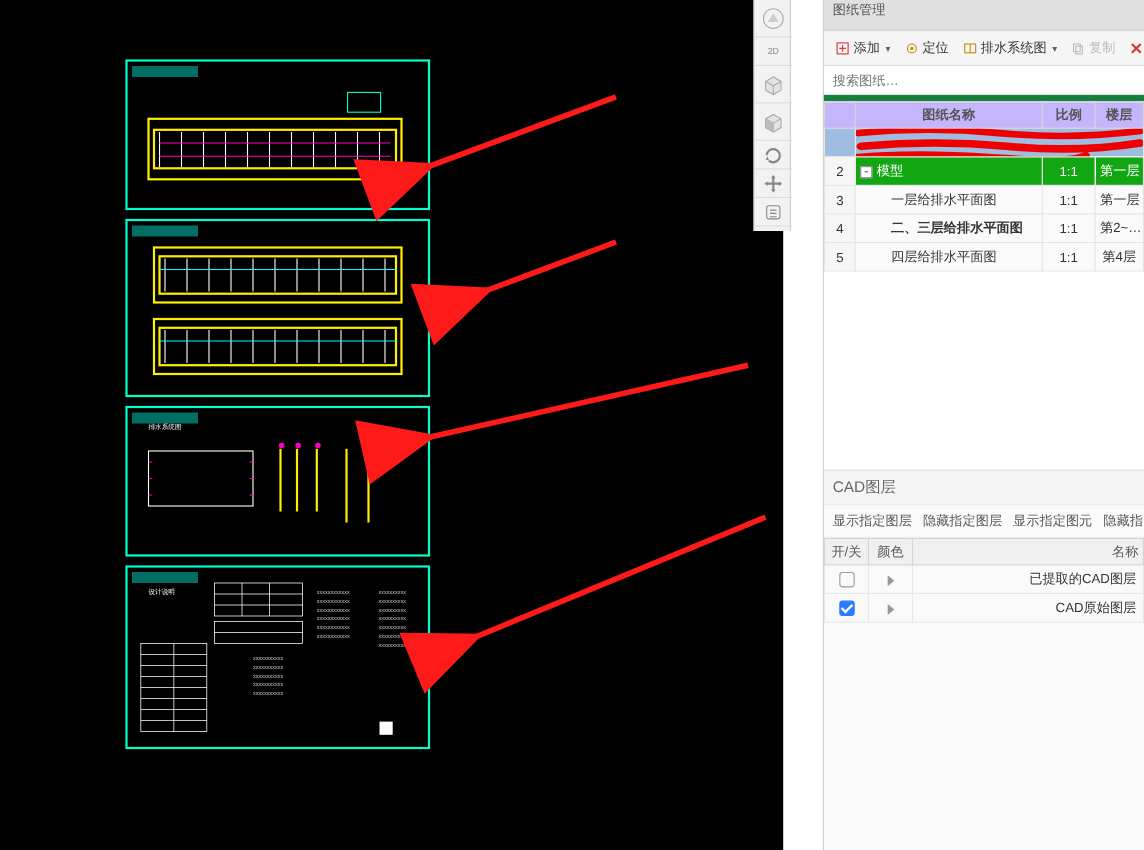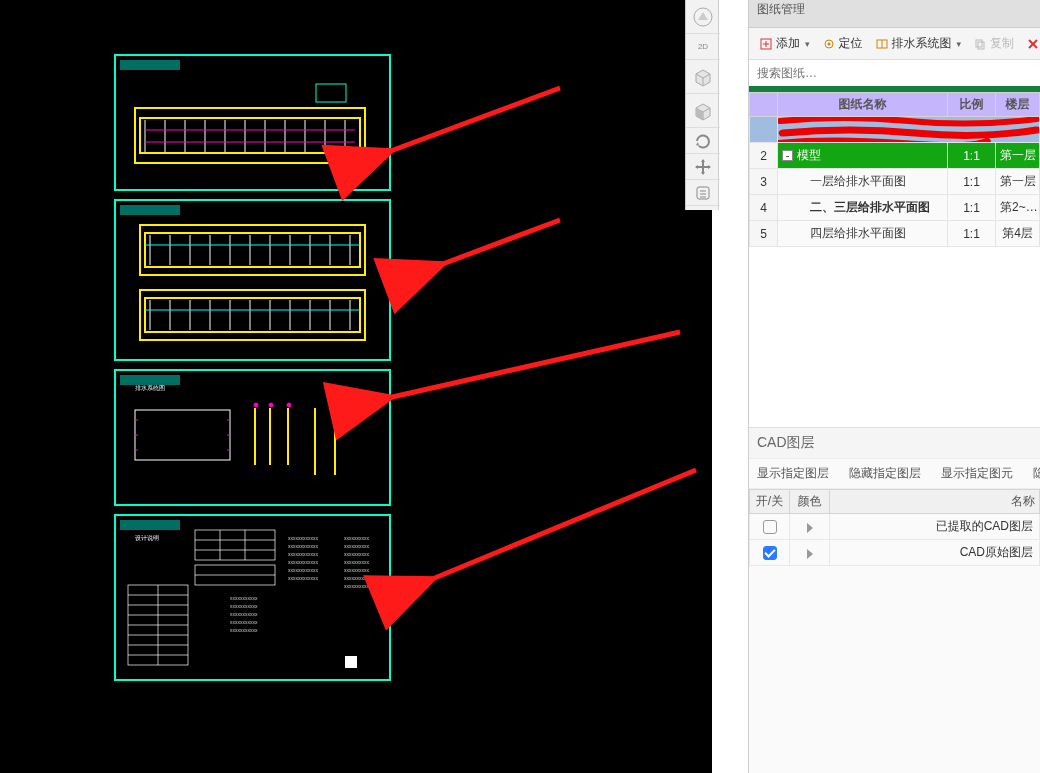--- a/index.html
+++ b/index.html
@@ -35,21 +35,21 @@
   .row-head td{background:#9fbde0;}
   .row-model td{background:#13a613;color:#fff;}
   .redact{position:relative;background:#9fbde0;}
   .redact::after{content:"";position:absolute;left:0;top:0;right:0;bottom:0;}
   .tree-toggle{display:inline-block;width:11px;height:11px;border:1px solid #888;background:#fff;color:#333;line-height:9px;font-size:11px;text-align:center;margin-right:4px;}
   
   .midGap{height:180px;background:#fff;}
   
   .layerPanel{}
   .layTitle{padding:6px 8px;font-size:14px;color:#666;border-top:1px solid #ddd;border-bottom:1px solid #eee;background:#f5f5f5;}
-  .layBtns{display:flex;gap:20px;padding:6px 8px;font-size:12px;color:#555;border-bottom:1px solid #eee;overflow:hidden;white-space:nowrap;}
+  .layBtns{display:flex;gap:10px;padding:6px 8px;font-size:12px;color:#555;border-bottom:1px solid #eee;overflow:hidden;white-space:nowrap;}
   .layBtns span{cursor:pointer;}
   .ltable{width:100%;border-collapse:collapse;font-size:12px;}
   .ltable th{background:#f0f0f0;border:1px solid #d4d4d4;font-weight:normal;color:#555;padding:3px 4px;height:22px;}
   .ltable td{border:1px solid #e8e8e8;padding:4px 6px;height:26px;}
   .lcol-on{width:40px;text-align:center;}
   .lcol-color{width:40px;text-align:center;}
   .lcol-name{text-align:right;}
   .chk{display:inline-block;width:14px;height:14px;border:1px solid #999;border-radius:3px;vertical-align:middle;}
   .chk.on{background:#2a7bff;border-color:#2a7bff;position:relative;}
   .chk.on::after{content:"";position:absolute;left:3px;top:0px;width:4px;height:8px;border:solid #fff;border-width:0 2px 2px 0;transform:rotate(45deg);}

